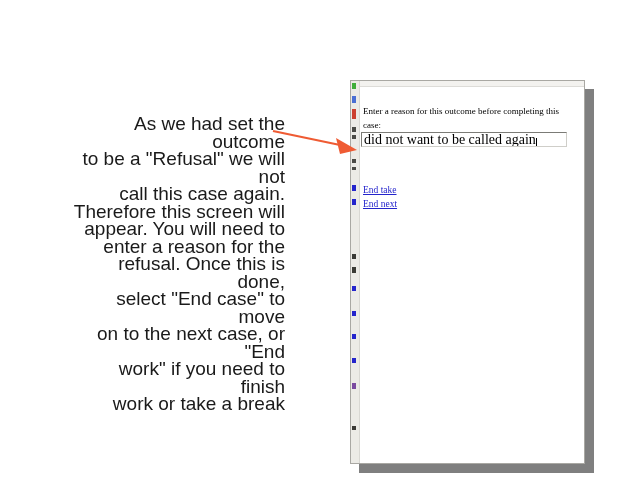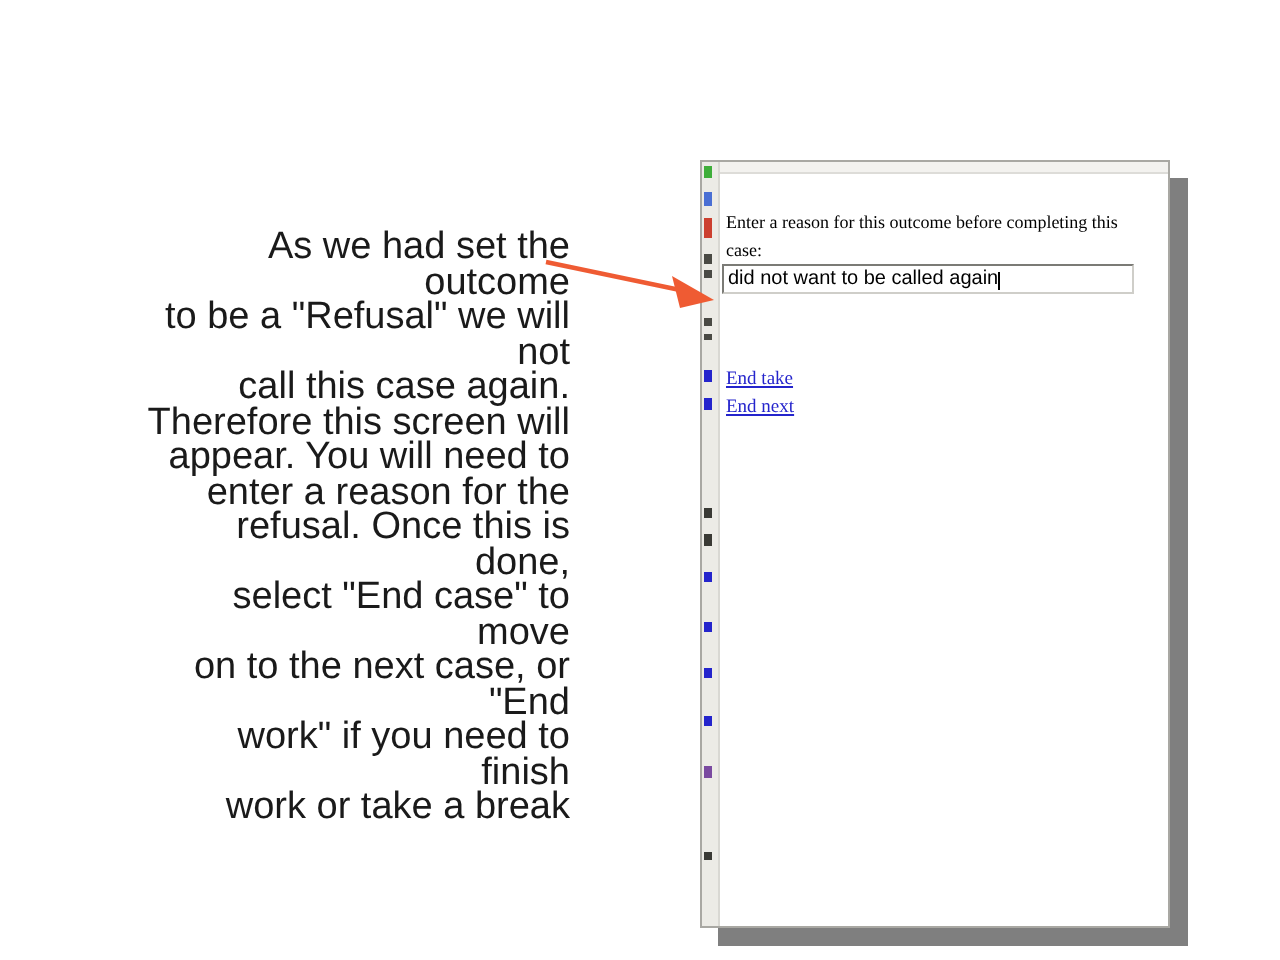--- a/index.html
+++ b/index.html
@@ -50,21 +50,21 @@
     text-align:center; font-size:9.5px;
   }
   .panel-prompt {
     position:absolute; top:18px; left:3px; width:222px;
     font-size:9px; line-height:13.5px; white-space:pre-line;
   }
   .textbox {
     position:absolute; top:45px; left:1px; width:200px; height:11px;
     background:#fff; border:1px solid #7b7b76;
     border-bottom-color:#cfcec9; border-right-color:#cfcec9;
-    font-family:Liberation Sans, sans-serif; font-size:10px; line-height:11px;
+    font-family:Liberation Serif, serif; font-size:14px; line-height:11px;
     padding:1px 2px; white-space:nowrap; overflow:hidden; cursor:text;
   }
   .caret {
     display:inline-block; width:1px; height:9px; background:#000;
     vertical-align:text-bottom;
   }
   .panel-link {
     position:absolute; left:3px; font-size:9.5px; color:#2424cc;
     text-decoration:underline; cursor:pointer;
   }

